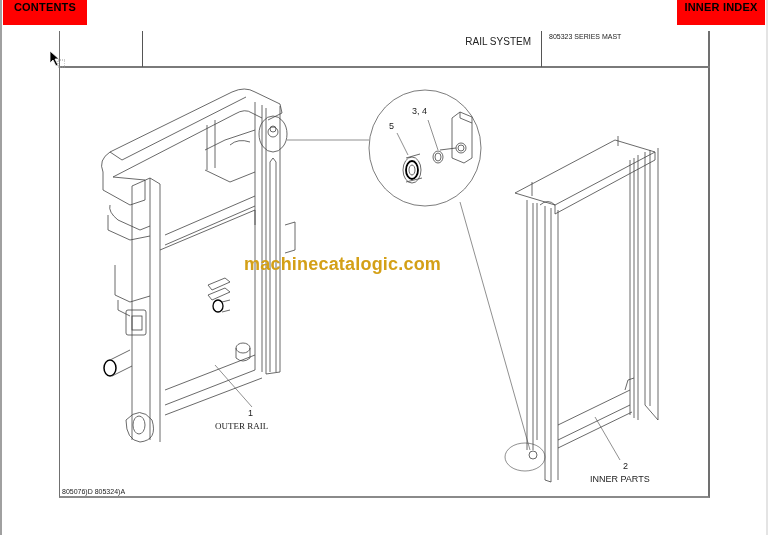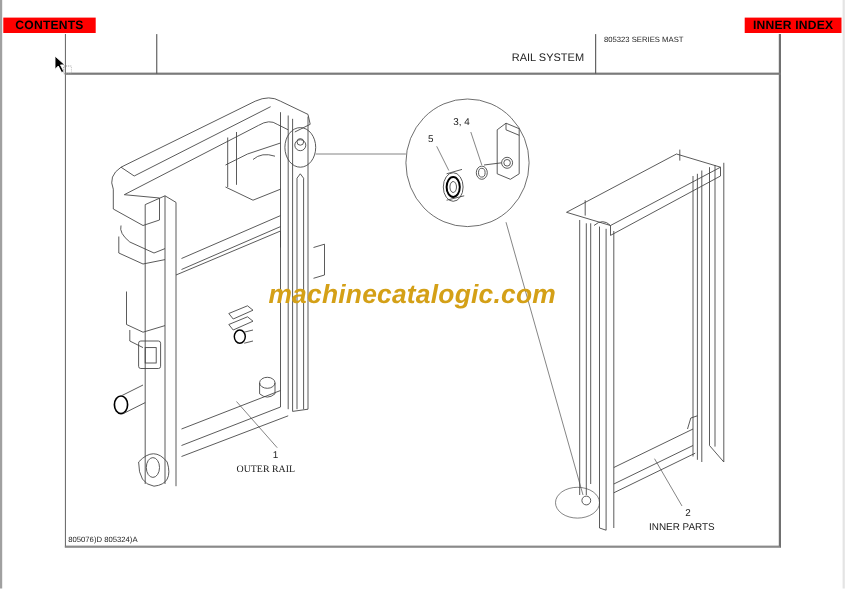--- a/index.html
+++ b/index.html
@@ -1,30 +1,30 @@
 <!DOCTYPE html>
 <html><head>
 <meta charset="utf-8">
 <style>
   html, body { margin:0; padding:0; }
   body { width:768px; height:535px; background:#ffffff; position:relative; overflow:hidden; font-family:"Liberation Sans", sans-serif; }
   .left-strip { position:absolute; left:0; top:0; width:2px; height:535px; background:#a0a0a0; }
   .right-strip { position:absolute; right:0; top:0; width:2px; height:535px; background:#e4e4e4; }
-  .nav-btn { position:absolute; top:16px; height:14px; background:#ff0000; color:#000; font-weight:bold; font-size:11px; line-height:14px; text-align:center; cursor:pointer; letter-spacing:0.2px; }
+  .nav-btn { position:absolute; top:0; height:25px; background:#ff0000; color:#000; font-weight:bold; font-size:11px; line-height:14px; text-align:center; cursor:pointer; letter-spacing:0.2px; }
   .btn-contents { left:3px; width:84px; }
   .btn-parts { left:677px; width:88px; }
   .frame { position:absolute; left:59px; top:31px; width:651px; height:467px; border-left:1px solid #707070; border-right:2px solid #707070; border-bottom:2px solid #8a8a8a; box-sizing:border-box; }
   .hline { position:absolute; left:59px; top:66px; width:651px; height:2px; background:#7a7a7a; }
   .vdiv1 { position:absolute; left:142px; top:31px; width:1px; height:36px; background:#555; }
   .vdiv2 { position:absolute; left:541px; top:31px; width:1px; height:36px; background:#555; }
-  .title { position:absolute; left:400px; top:47px; width:131px; text-align:right; font-size:10px; color:#222; }
+  .title { position:absolute; left:400px; top:36px; width:131px; text-align:right; font-size:10px; color:#222; }
   .series { position:absolute; left:549px; top:33px; font-size:7px; color:#222; }
   .drawnum { position:absolute; left:62px; top:488px; font-size:7px; color:#222; }
   .callout { position:absolute; font-size:9px; color:#222; text-align:left; }
-  .watermark { position:absolute; left:244px; top:254px; font-size:24px; font-weight:bold; color:#d4a017; letter-spacing:0.2px;font-style:italic; }
+  .watermark { position:absolute; left:244px; top:254px; font-size:18px; font-weight:bold; color:#d4a017; letter-spacing:0.2px; }
   .cursor { position:absolute; left:49px; top:50px; }
   svg.drawing { position:absolute; left:0; top:0; }
 </style>
 </head>
 <body>
 
 <div class="left-strip"></div>
 <div class="right-strip"></div>
 
 <div class="nav-btn btn-contents">CONTENTS</div>

